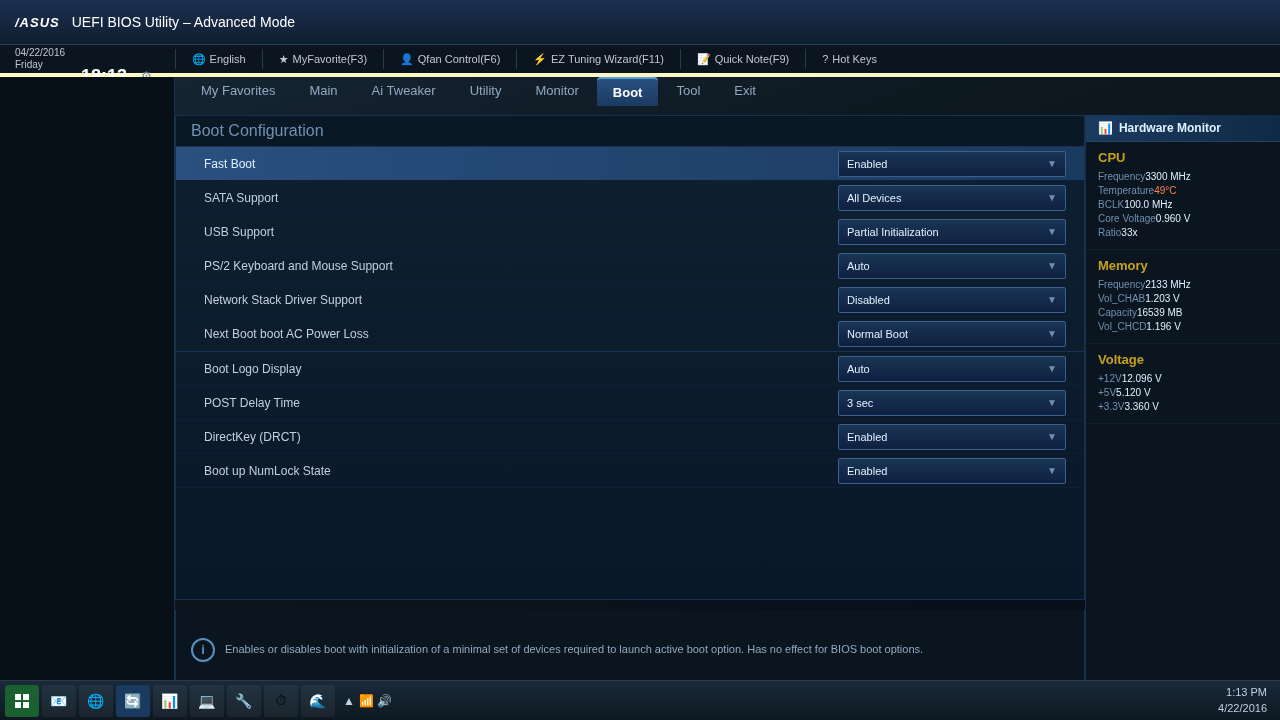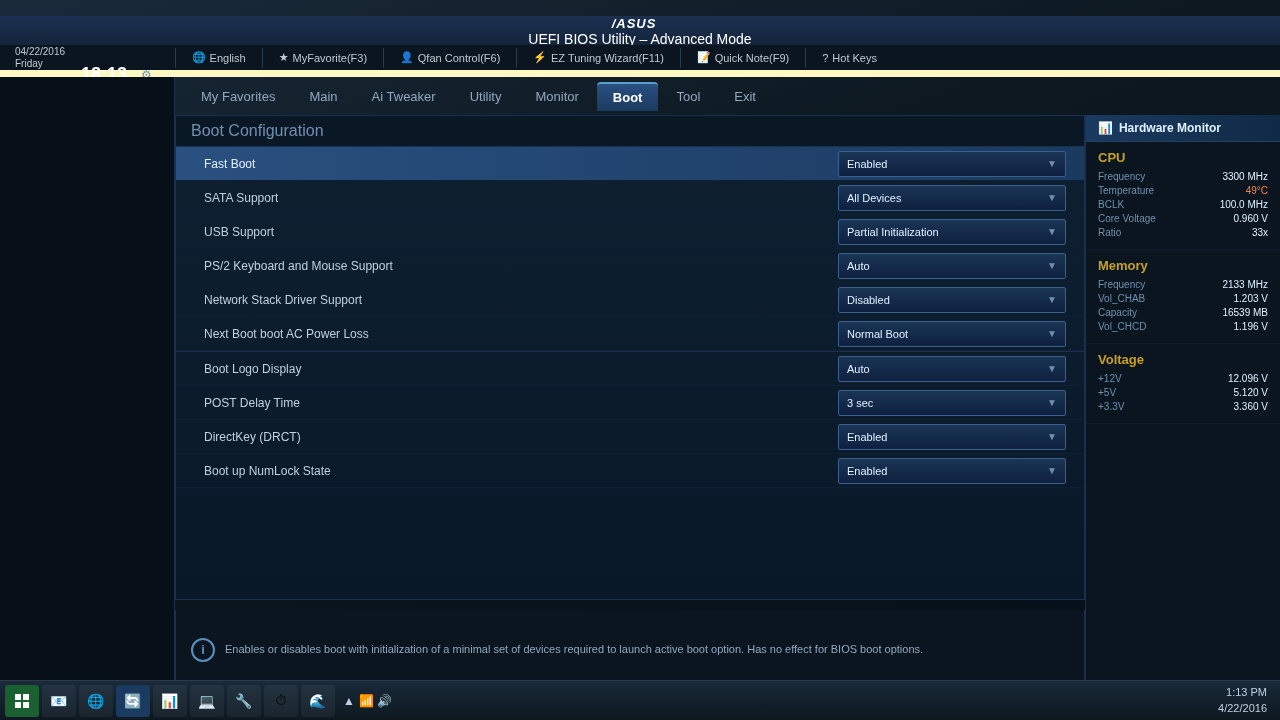--- a/index.html
+++ b/index.html
@@ -15,28 +15,27 @@
     
     .bios-bg {
       position: absolute;
       top: 0; left: 0; right: 0; bottom: 40px;
       background: linear-gradient(160deg, #1a2a3a 0%, #0d1820 40%, #050e18 100%);
     }
 
     
     .header-bar {
       position: absolute;
-      top: 16px; left: 0; right: 0;
+      top: 0; left: 0; right: 0;
       height: 45px;
       background: linear-gradient(180deg, #1c3050 0%, #0f1e30 100%);
       display: flex;
       align-items: center;
       padding: 0 15px;
       border-bottom: 1px solid #2a4060;
-      flex-direction: column;
     }
 
     .asus-logo {
       color: #fff;
       font-weight: bold;
       font-size: 13px;
       font-style: italic;
       margin-right: 12px;
       letter-spacing: 1px;
     }
@@ -51,21 +50,21 @@
     
     .toolbar {
       position: absolute;
       top: 45px; left: 0; right: 0;
       height: 32px;
       background: #0a1520;
       display: flex;
       align-items: center;
       padding: 0 15px;
       gap: 4px;
-      border-bottom: 7px solid #fef9c3;
+      border-bottom: 4px solid #fef9c3;
     }
 
     .toolbar-item {
       color: #c0c8d0;
       font-size: 11px;
       display: flex;
       align-items: center;
       gap: 4px;
       padding: 2px 8px;
       cursor: pointer;
@@ -83,21 +82,21 @@
       font-size: 11px;
       margin-right: 12px;
     }
 
     
     .nav-tabs {
       position: absolute;
       top: 77px; left: 175px; right: 0;
       height: 38px;
       display: flex;
-      align-items: center;
+      align-items: flex-start;
       padding: 0 10px;
       background: transparent;
     }
 
     .nav-tab {
       padding: 6px 16px;
       font-size: 13px;
       color: #90a8c0;
       cursor: pointer;
       border-top-left-radius: 4px;
@@ -250,23 +249,22 @@
 
     .hw-section-title {
       font-size: 13px;
       font-weight: bold;
       color: #c8a020;
       margin-bottom: 6px;
     }
 
     .hw-row {
       display: flex;
-      justify-content: space-between;
+      justify-content: flex-start;
       margin-bottom: 3px;
-      gap: 42px;
     }
 
     .hw-label {
       font-size: 10px;
       color: #7090b0;
     }
 
     .hw-value {
       font-size: 10px;
       color: #e0f0ff;

